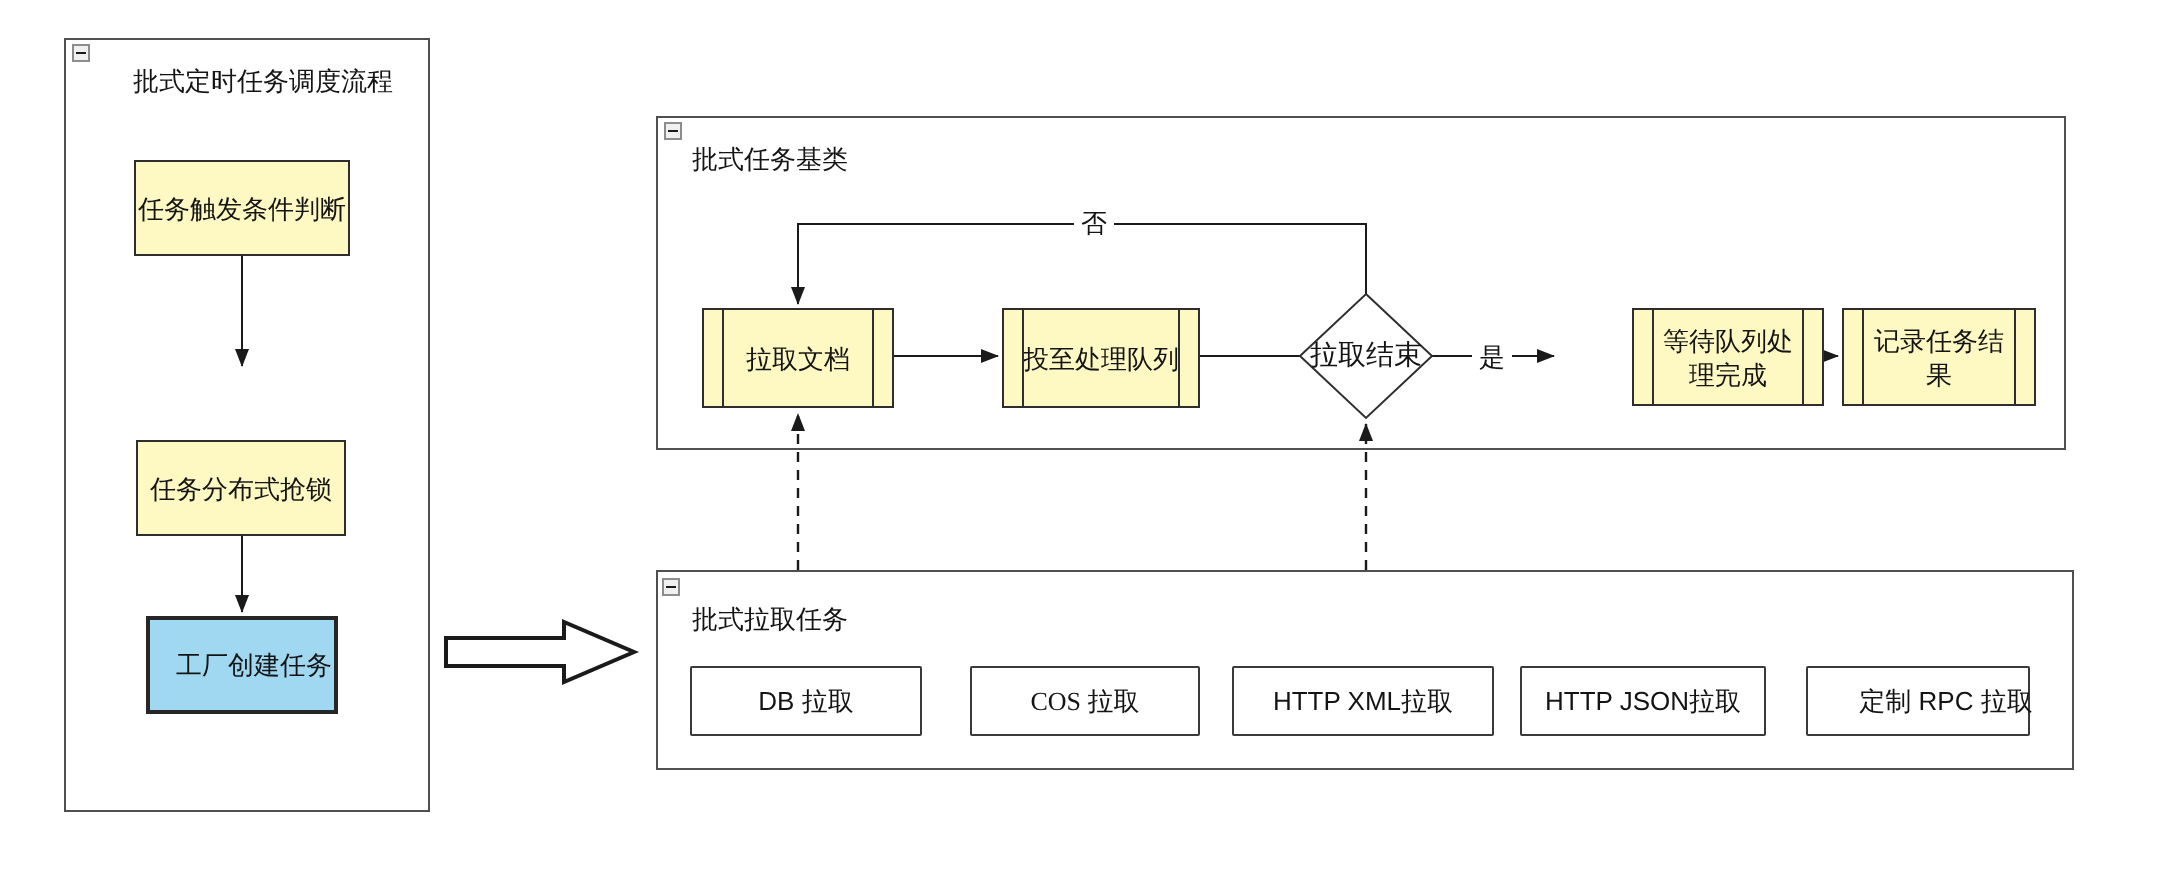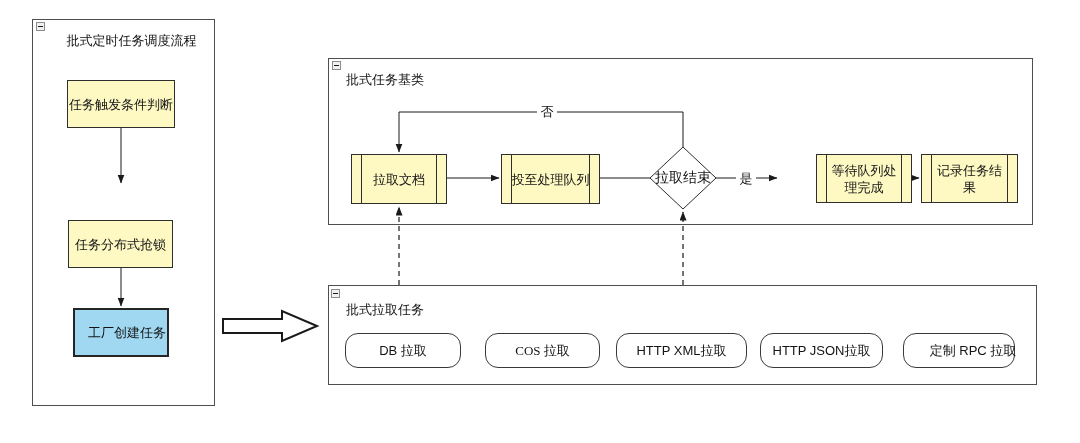--- a/index.html
+++ b/index.html
@@ -14,21 +14,21 @@
   .node{
     position:absolute;border:1px solid #2e2e2e;background:#fef9c3;box-sizing:border-box;
     display:flex;align-items:center;justify-content:center;text-align:center;
     font-size:13px;line-height:17px;z-index:2;white-space:pre-line;
   }
   .subproc::before,.subproc::after{content:"";position:absolute;top:0;bottom:0;width:0;border-left:1px solid #2e2e2e;}
   .subproc::before{left:9px;}
   .subproc::after{right:9px;}
   .highlight{background:#a0d8f2;border:2px solid #262626;}
   .task{
-    position:absolute;top:333px;height:35px;border:1px solid #3a3a3a;border-radius:13px;background:#fff;
+    position:absolute;top:333px;height:35px;border:1px solid #3a3a3a;border-radius:1px;background:#fff;
     box-sizing:border-box;display:flex;align-items:center;justify-content:center;
     font-size:13px;z-index:2;white-space:nowrap;
   }
   .edge-label{
     position:absolute;background:#ffffff;font-size:13px;z-index:3;
     display:flex;align-items:center;justify-content:center;
   }
   .diamond-label{
     position:absolute;left:650px;top:147px;width:66px;height:62px;z-index:3;
     display:flex;align-items:center;justify-content:center;font-size:14px;

